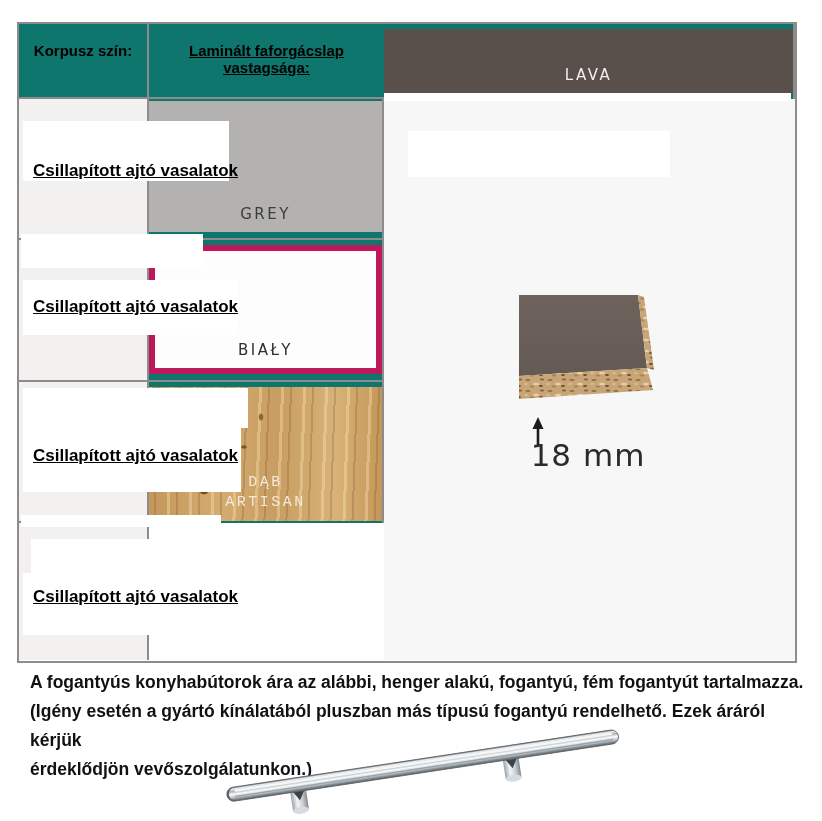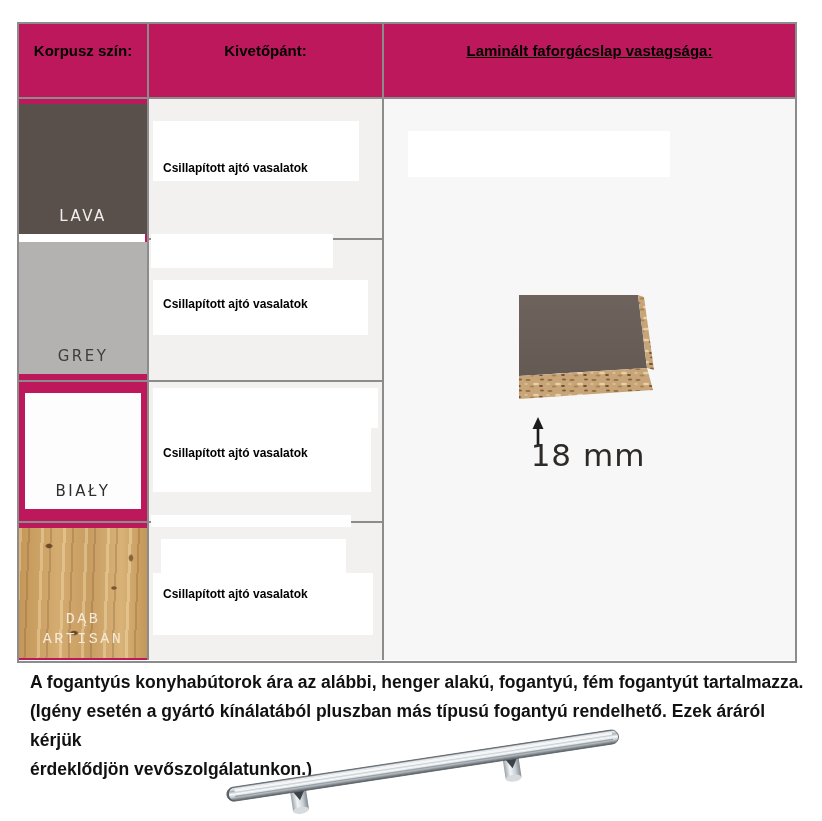--- a/index.html
+++ b/index.html
@@ -13,21 +13,21 @@
   }
   
   .tbl{
     position:absolute;left:17px;top:22px;width:780px;height:641px;
     border:2px solid var(--bc);
     display:grid;
     grid-template-columns:130px 235px 411px;
     grid-template-rows:75px 141px 142px 141px 137px;
     background:#fff;
   }
-  .c{border-right:2px solid var(--bc);border-bottom:2px solid var(--bc);position:relative;background:#be185d;}
+  .c{border-right:2px solid var(--bc);border-bottom:2px solid var(--bc);position:relative;background:#0f766e;}
   .c.lastcol{border-right:none;text-decoration:underline;}
   .c.lastrow{border-bottom:none;}
   .hdr{display:flex;justify-content:center;align-items:flex-start;padding-top:18px;
        font-weight:bold;font-size:15px;color:#000;text-align:center;}
   
   .swatch{position:absolute;left:0;right:0;top:5px;bottom:6px;z-index:1;
           display:flex;flex-direction:column;justify-content:flex-end;align-items:center;
           padding-bottom:8px;
           font-family:"DejaVu Sans",sans-serif;font-size:15px;letter-spacing:2.5px;}
   .swatch .ln{line-height:1.35;}
@@ -39,21 +39,21 @@
       radial-gradient(7px 4px at 55px 105px,#6b4a26 40%,rgba(107,74,38,0) 70%),
       radial-gradient(4px 6px at 112px 30px,#8a6337 40%,rgba(138,99,55,0) 70%),
       repeating-linear-gradient(92deg,rgba(255,235,190,.35) 0 3px,rgba(0,0,0,0) 3px 9px,rgba(120,80,40,.25) 9px 11px,rgba(0,0,0,0) 11px 22px),
       linear-gradient(90deg,#c49759 0%,#d4ab70 30%,#c89d62 55%,#d8b277 80%,#c49759 100%);
     font-family: Liberation Mono, monospace;
   }
   
   .hinge{background:#f2f1f0;}
   .hinge .txt{
     position:absolute;left:14px;z-index:3;
-    font-weight:bold;font-size:12px;color:#000;white-space:nowrap;
+    font-weight:bold;font-size:17px;color:#000;white-space:nowrap;text-decoration:underline;
   }
   .patch{position:absolute;background:#fff;z-index:2;}
   
   .panel{background:#f8f7f7;}
   .thick-label{
     position:absolute;left:118px;top:338px;width:172px;z-index:3;text-align:center;
     font-family:"DejaVu Sans",sans-serif;font-size:31px;color:#2d2a28;letter-spacing:1px;
   }
   .board-svg{position:absolute;left:118px;top:190px;z-index:1;}
   
@@ -65,23 +65,20 @@
 </style>
 </head>
 <body>
 
 <div class="page">
 
   <div class="tbl">
 
     <div class="c hdr">
       <span>Korpusz szín:</span>
-    </div>
-    <div class="c hdr">
-      <span>Kivetőpánt:</span>
     </div>
     <div class="c hdr lastcol">
       <span>Laminált faforgácslap vastagsága:</span>
     </div>
 
     <div class="c" style="border-bottom:none;">
       <div class="swatch" style="background-color: rgb(89, 79, 75); color: rgb(240, 238, 236);">
         <span class="ln">LAVA</span>
       </div>
       <div class="patch" style="left:0;right:2px;bottom:-2px;height:8px;z-index:2;"></div>

